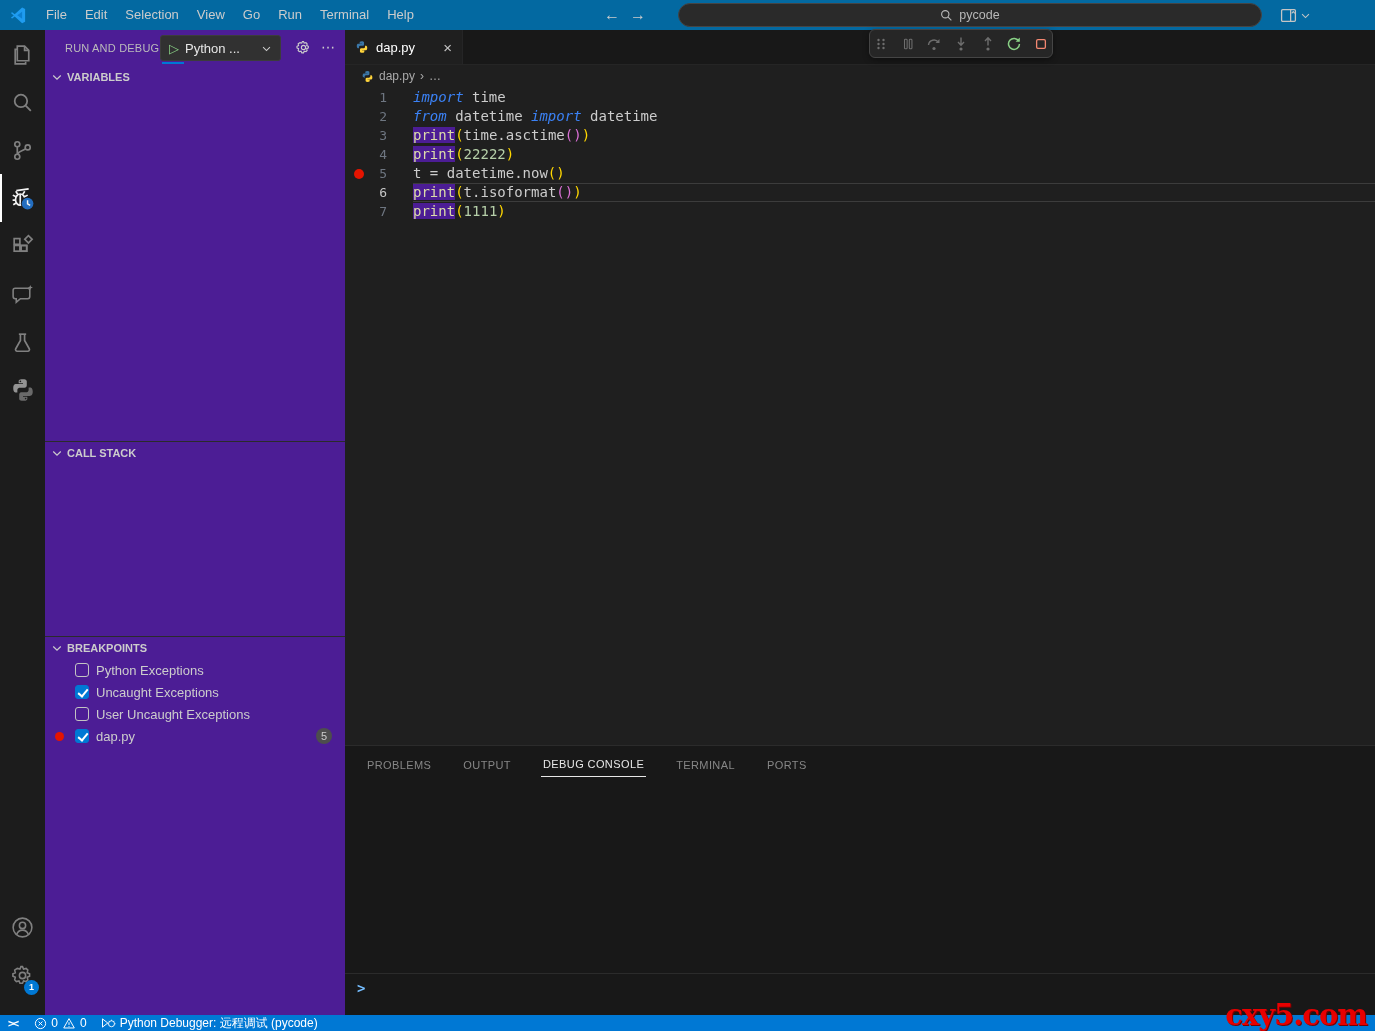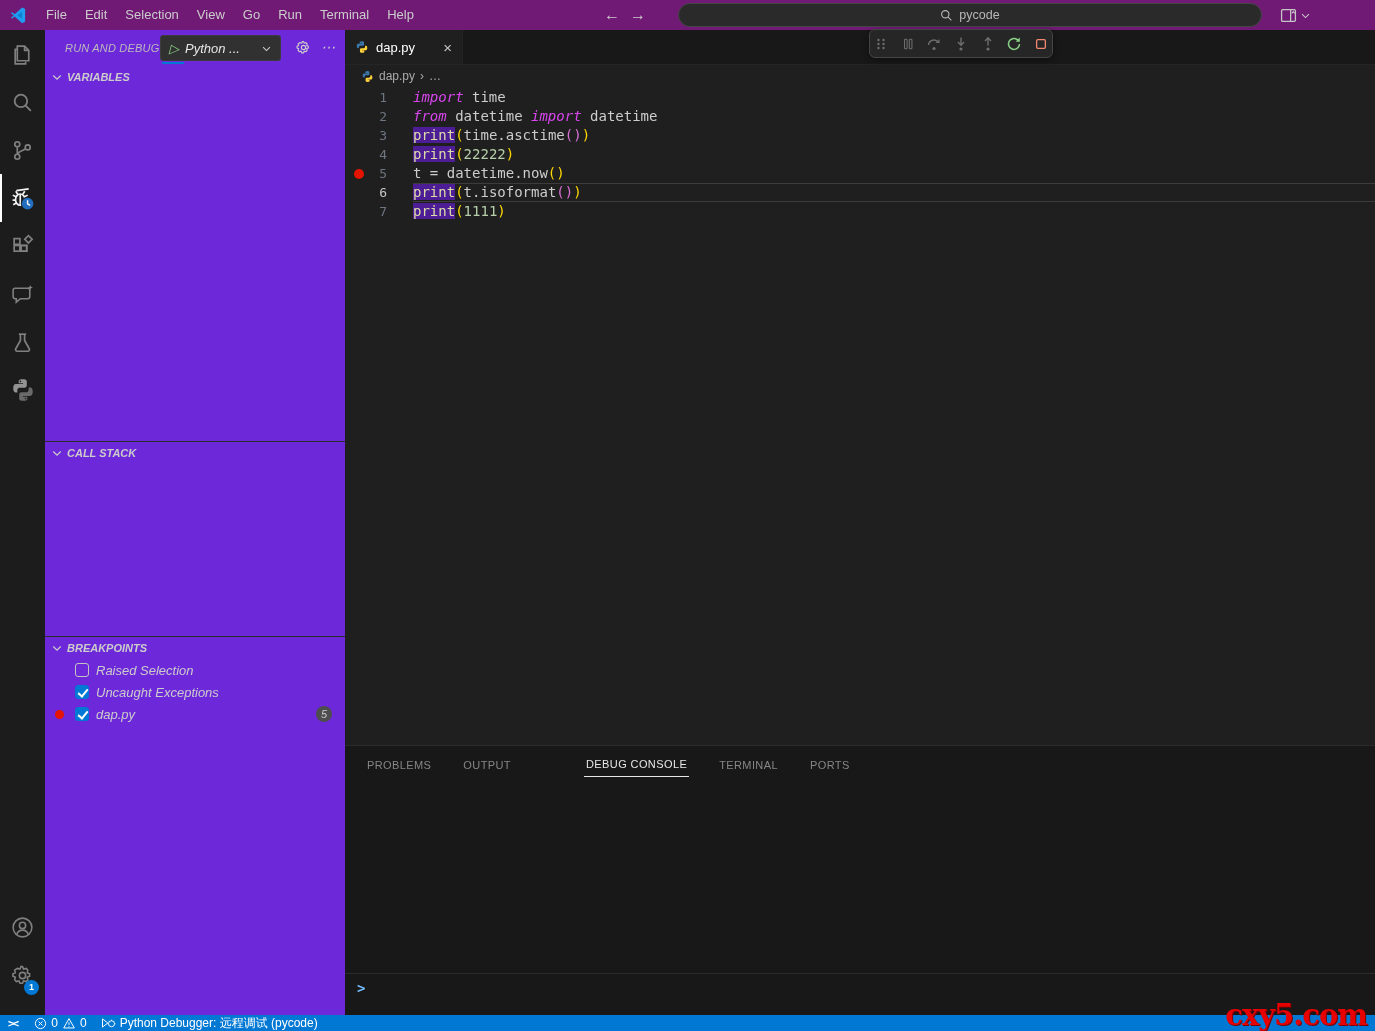--- a/index.html
+++ b/index.html
@@ -7,21 +7,21 @@
   body { font-family:"Liberation Sans", sans-serif; }
   .screen {
     position:relative; width:1375px; height:1031px;
     background:#1f1f1f; overflow:hidden; color:#cccccc;
     font-family:"Liberation Sans", sans-serif;
   }
 
   
   .titlebar {
     position:absolute; left:0; top:0; width:1375px; height:30px;
-    background:#701a75; display:flex; align-items:center;
+    background:#0369a1; display:flex; align-items:center;
   }
   .vscode-logo { width:18px; height:18px; margin:0 10px 0 9px; flex:0 0 auto; }
   .menu-item {
     padding:0 9px; font-size:13px; color:#cccccc; line-height:30px; cursor:default;
   }
   .nav-arrows { position:absolute; left:604px; top:0; height:30px; display:flex; align-items:center; gap:10px; }
   .nav-arrow { font-size:16px; color:#cccccc; }
   .nav-arrow.fwd { color:#cccccc; }
   .search-box {
     position:absolute; left:678px; top:3px; width:584px; height:24px;
@@ -40,21 +40,21 @@
   .ab-icon svg { opacity:.95; }
   .ab-active-bar { position:absolute; left:0; top:0; width:2px; height:48px; background:#ffffff; }
   .ab-bottom { position:absolute; bottom:16px; left:0; width:45px; display:flex; flex-direction:column; align-items:center; }
   .badge-blue {
     position:absolute; right:6px; bottom:4px; min-width:15px; height:15px; border-radius:50%;
     background:#0078d4; color:#fff; font-size:9px; line-height:15px; text-align:center; font-weight:bold;
   }
 
   .sidebar {
     position:absolute; left:45px; top:30px; width:300px; height:985px;
-    background:#6d28d9; font-size:13px;font-style:italic;
+    background:#4c1d95; font-size:13px;
   }
   .sidebar-head {
     height:36px; display:flex; align-items:center; padding-left:20px; position:relative;
   }
   .sidebar-title { font-size:11px; color:#bbbbbb; letter-spacing:.2px; }
   .debug-config {
     position:absolute; left:115px; top:5px; width:121px; height:26px;
     background:#313131; border:1px solid #3c3c3c; border-radius:3px;
     display:flex; align-items:center; gap:6px; padding:0 8px; color:#e6e6e6; font-size:13px;
   }
@@ -102,42 +102,42 @@
   .tab .close { margin-left:auto; color:#c5c5c5; font-size:15px; }
   .breadcrumbs { height:22px; display:flex; align-items:center; gap:5px; padding-left:16px; font-size:12px; color:#a9a9a9; }
   .code-area { position:relative; height:658px; font-family:"DejaVu Sans Mono", monospace; font-size:14px; padding-top:1px; }
   .code-line { display:flex; height:19px; line-height:19px; position:relative; }
   .gutter { width:68px; flex:0 0 auto; position:relative; color:#6e7681; }
   .gutter .lnum { position:absolute; right:26px; font-size:13px; }
   .gutter .bpt { position:absolute; left:9px; top:5px; width:10px; height:10px; border-radius:50%; background:#e51400; }
   .line-content { flex:1; white-space:pre; }
   .code-line.current .line-content { border-top:1px solid #3c3c3c; border-bottom:1px solid #3c3c3c; line-height:17px; }
   .code-line.current .lnum { color:#c6c6c6; }
-  .tk-kw { color:#d946ef; font-style:italic; }
+  .tk-kw { color:#3b82f6; font-style:italic; }
   .tk-fn { color:#dcdcaa; }
   .tk-num { color:#b5cea8; }
   .tk-p1 { color:#ffd700; }
   .tk-p2 { color:#da70d6; }
   .tk-plain { color:#cccccc; }
   .tk-hl { background:#4c1d95; }
 
   
   .debug-toolbar {
     position:absolute; left:869px; top:29px; width:184px; height:29px;
     background:#262626; border:1px solid #454545; border-radius:6px;
     display:flex; align-items:center; justify-content:center; gap:4px; z-index:30;
     box-shadow:0 2px 6px rgba(0,0,0,.4);
   }
   .dtb-btn { width:24px; height:24px; display:flex; align-items:center; justify-content:center; }
 
   
   .panel { position:absolute; left:0; top:715px; width:1030px; height:270px; background:#181818; border-top:1px solid #2b2b2b; }
   .panel-tabs { height:35px; display:flex; align-items:center; gap:28px; padding-left:20px; }
   .panel-tab { font-size:11px; letter-spacing:.4px; color:#868686; padding:8px 2px 6px; }
-  .panel-tab.active { color:#e7e7e7; border-bottom:1px solid #e7e7e7;margin-left:43px; }
+  .panel-tab.active { color:#e7e7e7; border-bottom:1px solid #e7e7e7; }
   .panel-body { height:192px; }
   .repl-input { height:28px; border-top:1px solid #2b2b2b; display:flex; align-items:center; padding-left:12px; }
   .repl-chevron { color:#75beff; font-weight:bold; font-family:"DejaVu Sans Mono", monospace; font-size:14px; }
 
   
   .statusbar {
     position:absolute; left:0; top:1015px; width:1375px; height:16px;
     background:#0078d4; color:#ffffff; display:flex; align-items:center; font-size:12px;
   }
   .sb-item { display:flex; align-items:center; gap:4px; padding:0 7px; height:16px; }
@@ -324,25 +324,29 @@
     <div class="side-section sec-breakpoints">
       <div class="section-header">
         <svg class="chev" width="12" height="12" viewBox="0 0 16 16">
             <path d="M3 6l5 5 5-5" fill="none" stroke="#cccccc" stroke-width="1.6"></path>
           </svg>
         <span>BREAKPOINTS</span>
       </div>
       <div id="bp-rows">
           <div class="bp-row">
             <span class="bp-check"></span>
-            <span>Raised Selection</span>
+            <span>Python Exceptions</span>
           </div>
           <div class="bp-row">
             <span class="bp-check checked"></span>
             <span>Uncaught Exceptions</span>
+          </div>
+          <div class="bp-row">
+            <span class="bp-check"></span>
+            <span>User Uncaught Exceptions</span>
           </div>
           <div class="bp-row">
             <span class="bp-dot"></span>
             <span class="bp-check checked"></span>
             <span>dap.py</span>
             <span class="bp-badge">5</span>
           </div>
         </div>
     </div>
   </div>

